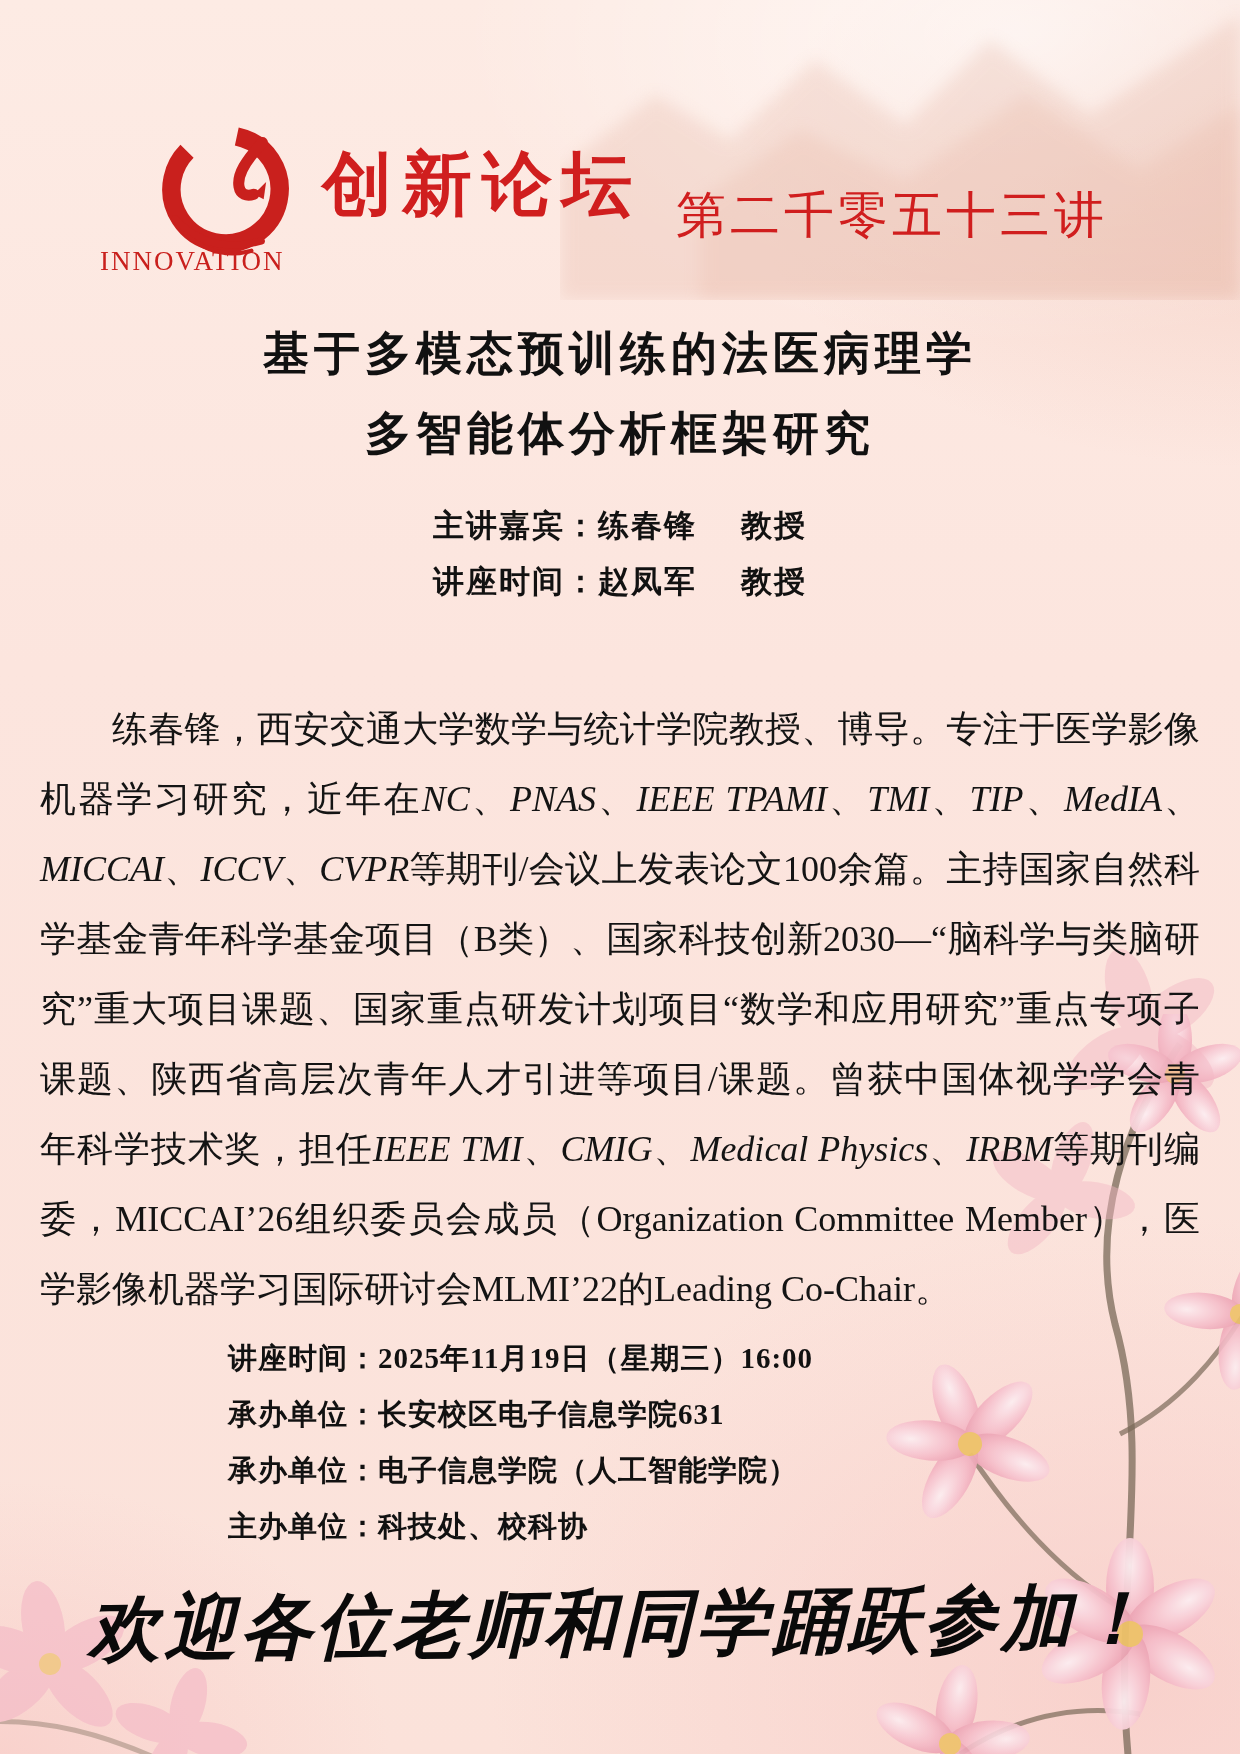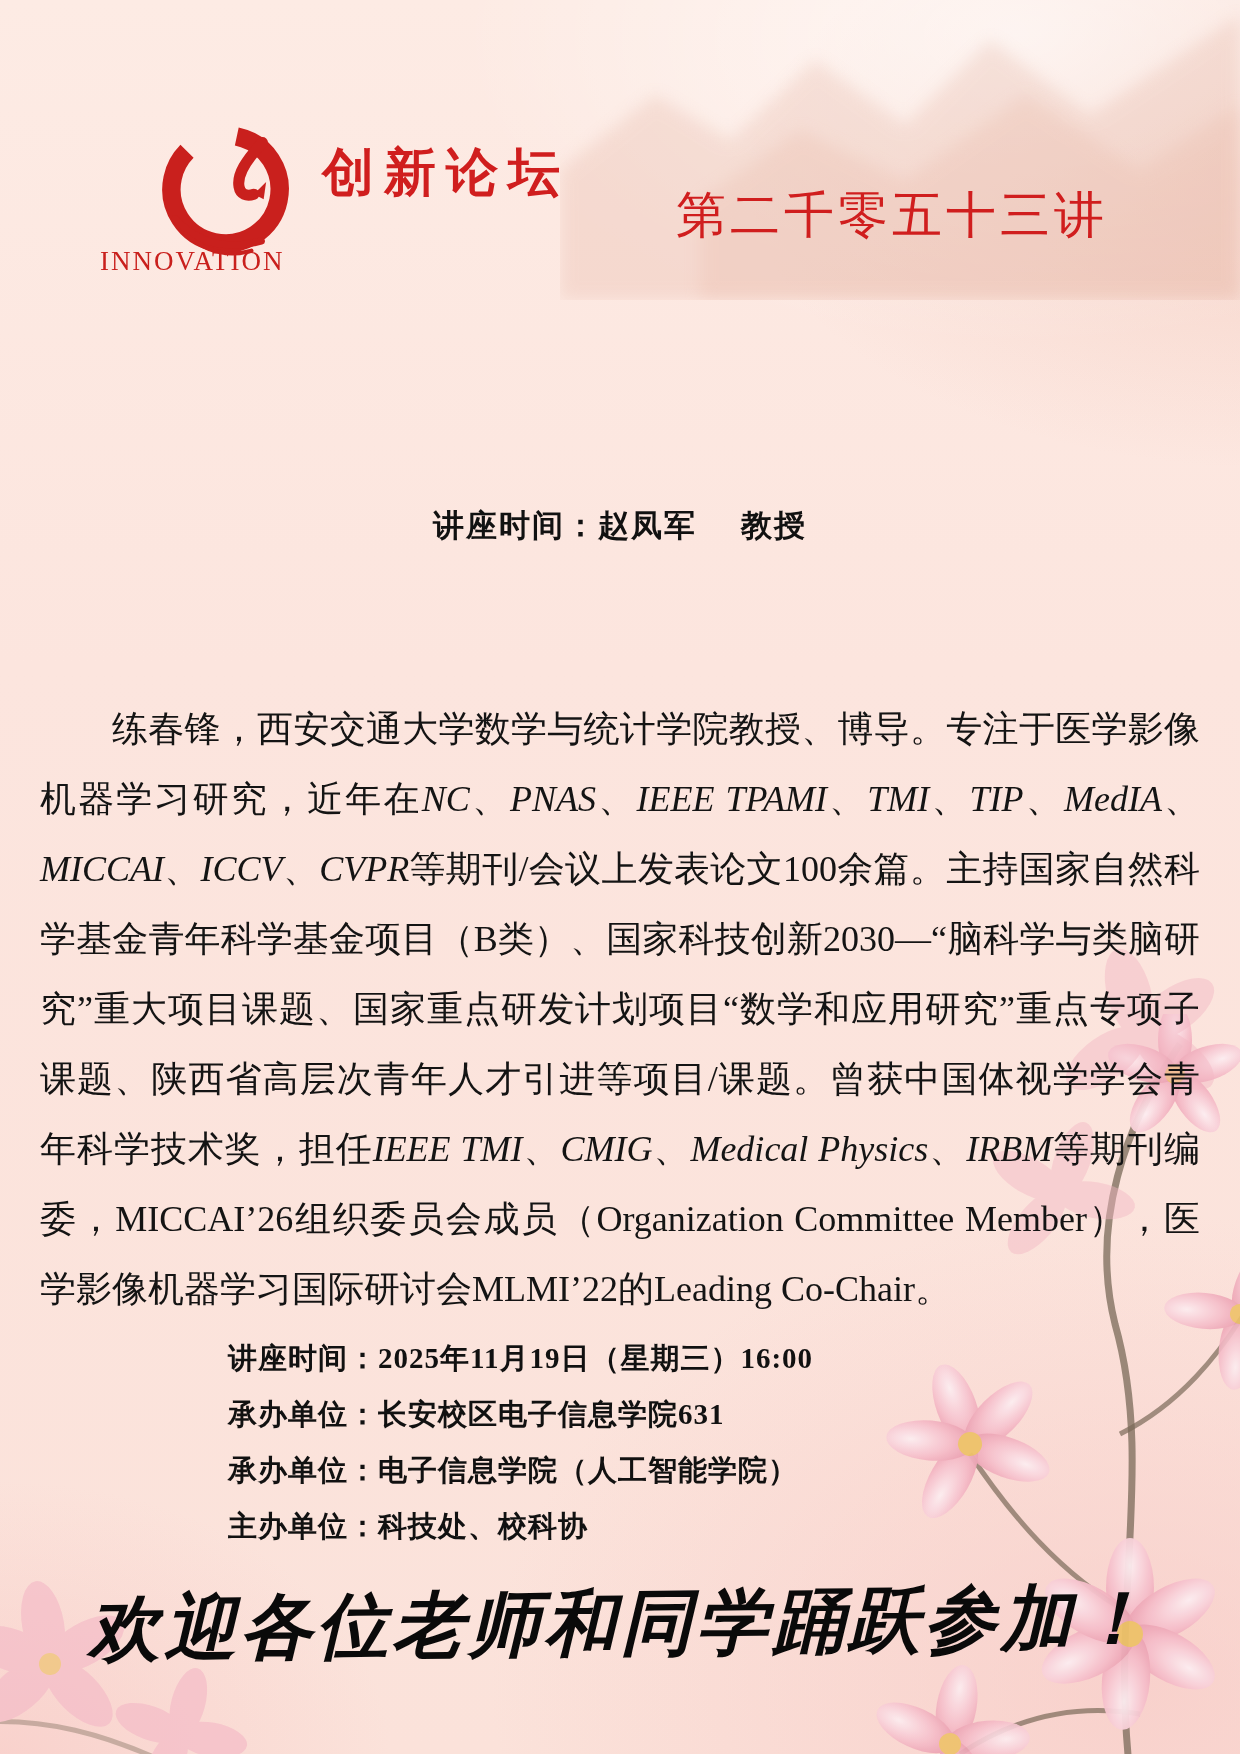--- a/index.html
+++ b/index.html
@@ -26,21 +26,21 @@
   
   .logo-mark{left:148px;top:118px;width:160px;height:150px;}
   .logo-word{
     left:100px;top:246px;width:230px;
     text-align:left;
     color:#c9201d;font-size:27px;letter-spacing:2px;
     font-family:"Liberation Serif", serif;
   }
   .forum-title{
     left:322px;top:138px;
-    color:#d01e1e;font-size:52px;font-weight:bold;
+    color:#d01e1e;font-size:70px;font-weight:bold;
     letter-spacing:10px;
     font-family:"Liberation Sans", sans-serif;
   }
   .lecture-no{
     left:676px;top:182px;
     color:#d01e1e;font-size:50px;font-weight:normal;
     letter-spacing:4px;
     font-family:"Liberation Sans", sans-serif;
   }
 
@@ -195,24 +195,31 @@
     <path d="M93 20 C 80 34 72 46 74 56 C 75 62 80 64 86 62" fill="none" stroke="#c9201d" stroke-width="9" stroke-linecap="round"></path>
     <path d="M86 62 L96 52 L94 66 Z" fill="#c9201d"></path>
     <path d="M22 82 Q 50 112 92 100" fill="none" stroke="#c9201d" stroke-width="6" stroke-linecap="round"></path>
     <path d="M30 94 Q 55 116 84 108" fill="none" stroke="#c9201d" stroke-width="3.5" stroke-linecap="round"></path>
   </svg>
   <div class="abs logo-word">INNOVATION</div>
 
   <div class="abs forum-title">创新论坛</div>
   <div class="abs lecture-no">第二千零五十三讲</div>
 
+  <div class="abs main-title">
+    <div>基于多模态预训练的法医病理学</div>
+    <div>多智能体分析框架研究</div>
+  </div>
 
   <div class="abs speakers">
     <div class="inner">
       <div class="speaker-line">
+        <span>主讲嘉宾：</span><span class="name">练春锋</span><span>教授</span>
+      </div>
+      <div class="speaker-line">
         <span>讲座时间：</span><span class="name">赵凤军</span><span>教授</span>
       </div>
     </div>
   </div>
 
   <p class="abs bio"><span class="seg-cn">练春锋，西安交通大学数学与统计学院教授、博导。专注于医学影像机器学习研究，近年在</span><span class="seg-en-italic">NC</span><span class="seg-cn">、</span><span class="seg-en-italic">PNAS</span><span class="seg-cn">、</span><span class="seg-en-italic">IEEE TPAMI</span><span class="seg-cn">、</span><span class="seg-en-italic">TMI</span><span class="seg-cn">、</span><span class="seg-en-italic">TIP</span><span class="seg-cn">、</span><span class="seg-en-italic">MedIA</span><span class="seg-cn">、</span><span class="seg-en-italic">MICCAI</span><span class="seg-cn">、</span><span class="seg-en-italic">ICCV</span><span class="seg-cn">、</span><span class="seg-en-italic">CVPR</span><span class="seg-cn">等期刊/会议上发表论文100余篇。主持国家自然科学基金青年科学基金项目（B类）、国家科技创新2030—“脑科学与类脑研究”重大项目课题、国家重点研发计划项目“数学和应用研究”重点专项子课题、陕西省高层次青年人才引进等项目/课题。曾获中国体视学学会青年科学技术奖，担任</span><span class="seg-en-italic">IEEE TMI</span><span class="seg-cn">、</span><span class="seg-en-italic">CMIG</span><span class="seg-cn">、</span><span class="seg-en-italic">Medical Physics</span><span class="seg-cn">、</span><span class="seg-en-italic">IRBM</span><span class="seg-cn">等期刊编委，MICCAI’26组织委员会成员（Organization Committee Member），医学影像机器学习国际研讨会MLMI’22的Leading Co-Chair。</span></p>
 
   <div class="abs details">
     <div class="detail-row">
       <span>讲座时间：</span><span>2025年11月19日（星期三）16:00</span>

